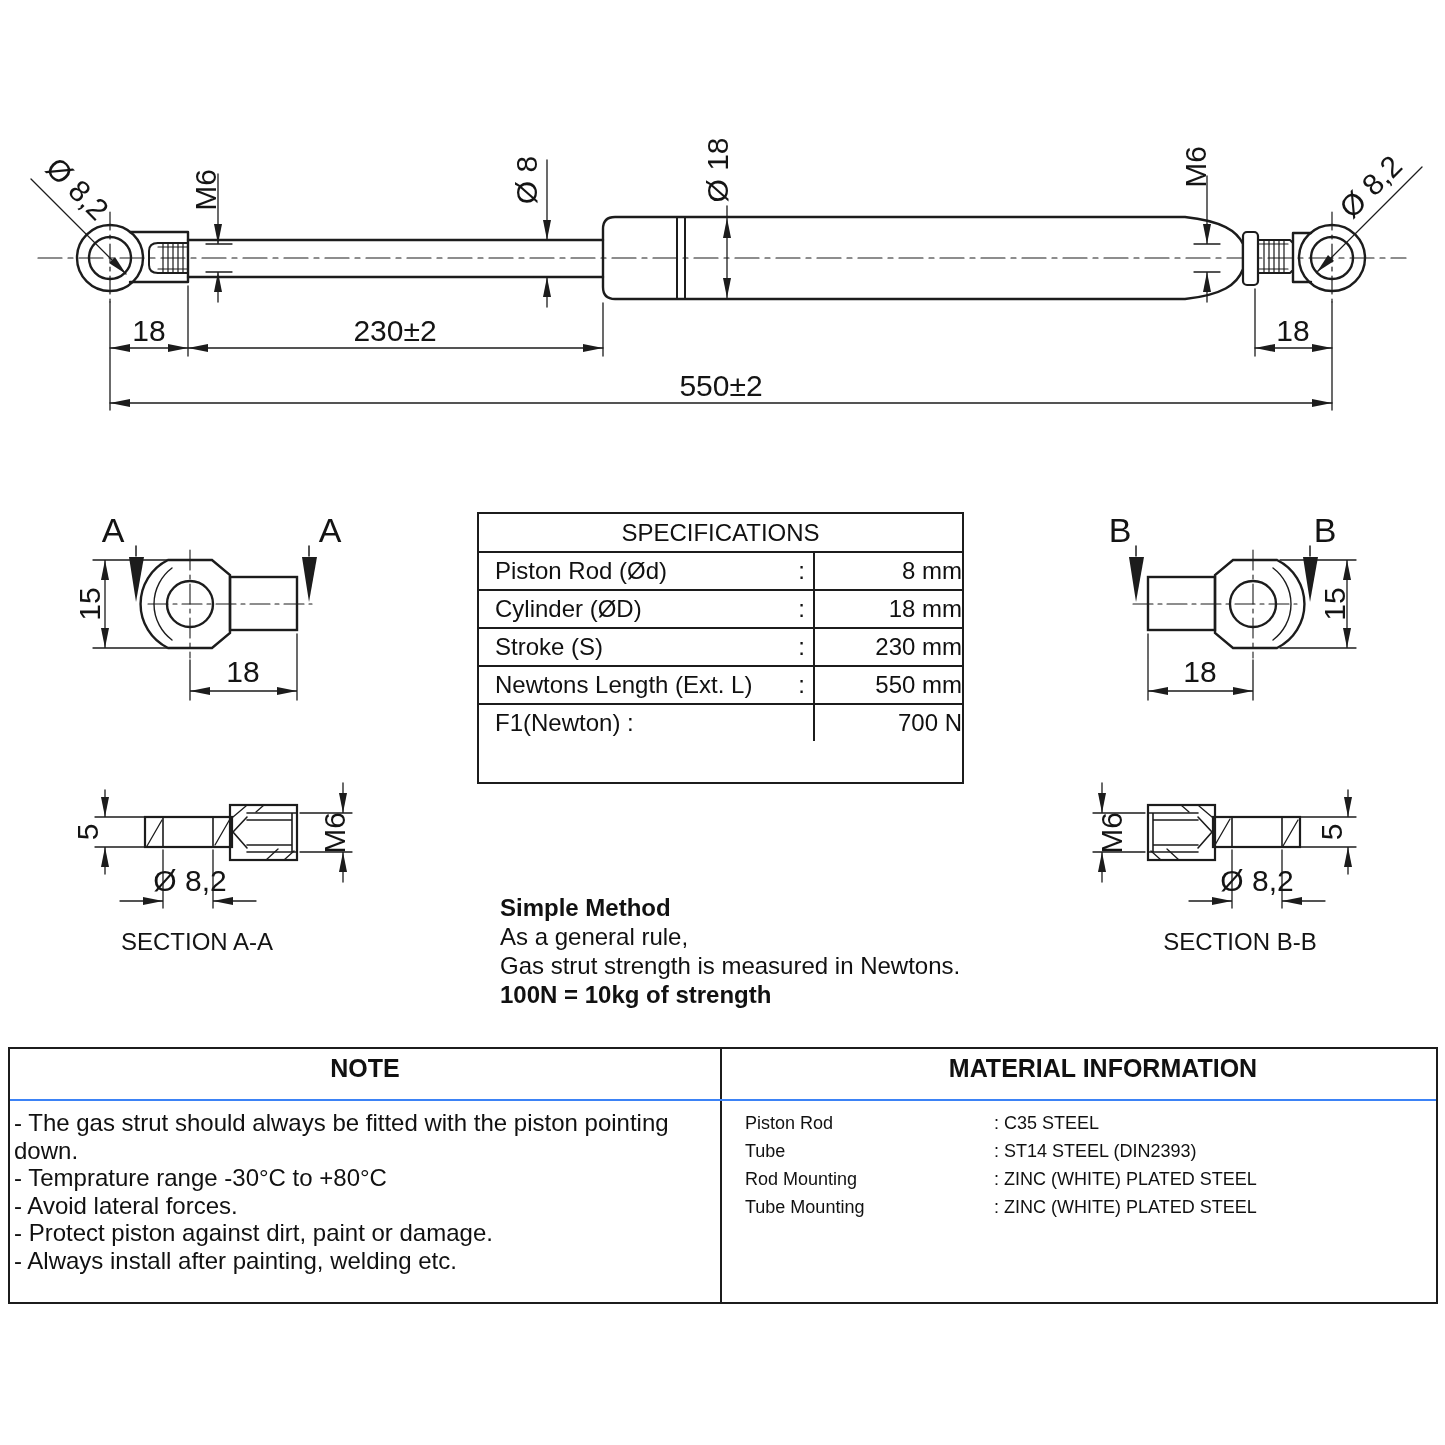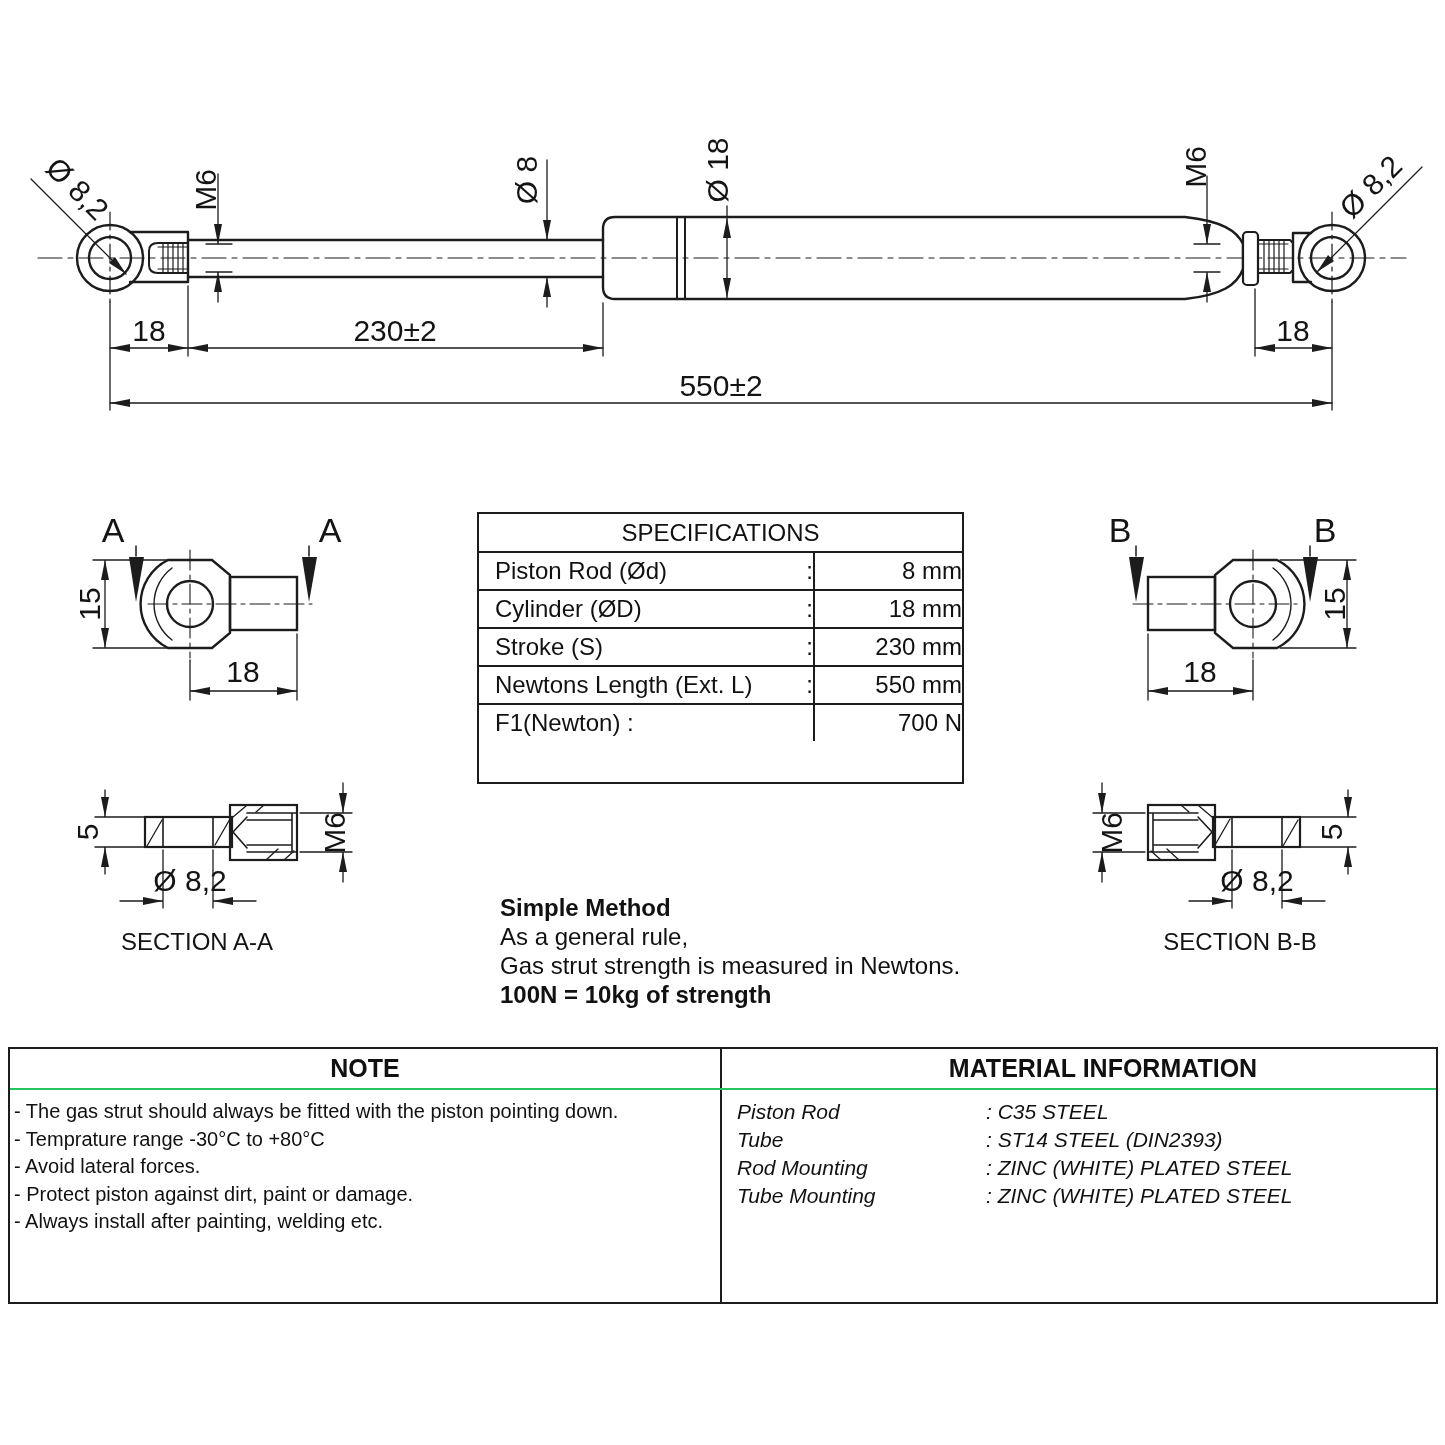--- a/index.html
+++ b/index.html
@@ -7,36 +7,36 @@
   #stage{position:relative;width:1445px;height:1445px;background:#ffffff;}
   svg text{fill:#141414;font-family:"Liberation Sans",sans-serif;}
   .dim{font-size:30px;}
   .mark{font-size:34px;}
   .sect{font-size:24px;}
   
   .spec{position:absolute;left:477px;top:512px;width:487px;height:272px;border:2px solid #1c1c1c;
     box-sizing:border-box;font-size:24px;}
   .spec-h{height:37px;line-height:37px;text-align:center;}
   .spec-row{display:flex;height:38px;line-height:36px;border-top:2px solid #1c1c1c;box-sizing:border-box;}
-  .spec-l{width:336px;display:flex;justify-content:space-between;padding:0 0 0 16px;
+  .spec-l{width:336px;display:flex;justify-content:space-between;padding:0 8px 0 16px;
     border-right:2px solid #1c1c1c;box-sizing:border-box;}
   .spec-v{flex:1;text-align:right;}
   
   .method{position:absolute;left:500px;top:893px;font-size:24px;line-height:29px;}
   .b{font-weight:bold;}
   
   .bt{position:absolute;left:8px;top:1047px;width:1430px;height:257px;border:2px solid #1c1c1c;
     box-sizing:border-box;display:flex;flex-direction:column;}
-  .bt-head{display:flex;height:41px;border-bottom:2px solid #22c55e;box-sizing:border-box;flex:none;gap:48px;}
+  .bt-head{display:flex;height:52px;border-bottom:2px solid #3b82f6;box-sizing:border-box;flex:none;gap:48px;}
   .bt-body{display:flex;flex:1;}
   .bt-lcell{width:712px;border-right:2px solid #1c1c1c;box-sizing:border-box;flex:none;}
   .bt-rcell{flex:1;}
   .bt-title{font-weight:bold;font-size:25px;line-height:39px;text-align:center;}
-  .note-list{padding:8px 0 0 4px;font-size:20px;line-height:27.6px;}
-  .mat-list{padding:8px 0 0 15px;font-size:21px;line-height:28px;font-style:italic;}
+  .note-list{padding:8px 0 0 4px;font-size:24px;line-height:27.6px;}
+  .mat-list{padding:8px 0 0 23px;font-size:18px;line-height:28px;}
   .mat-row{display:flex;}
   .mat-l{width:249px;flex:none;}
 </style>
 </head>
 <body>
 
 <div id="stage">
 
 <svg width="1445" height="1030" viewBox="0 0 1445 1030" style="position:absolute;left:0;top:0;">
   <g stroke-linecap="round">

